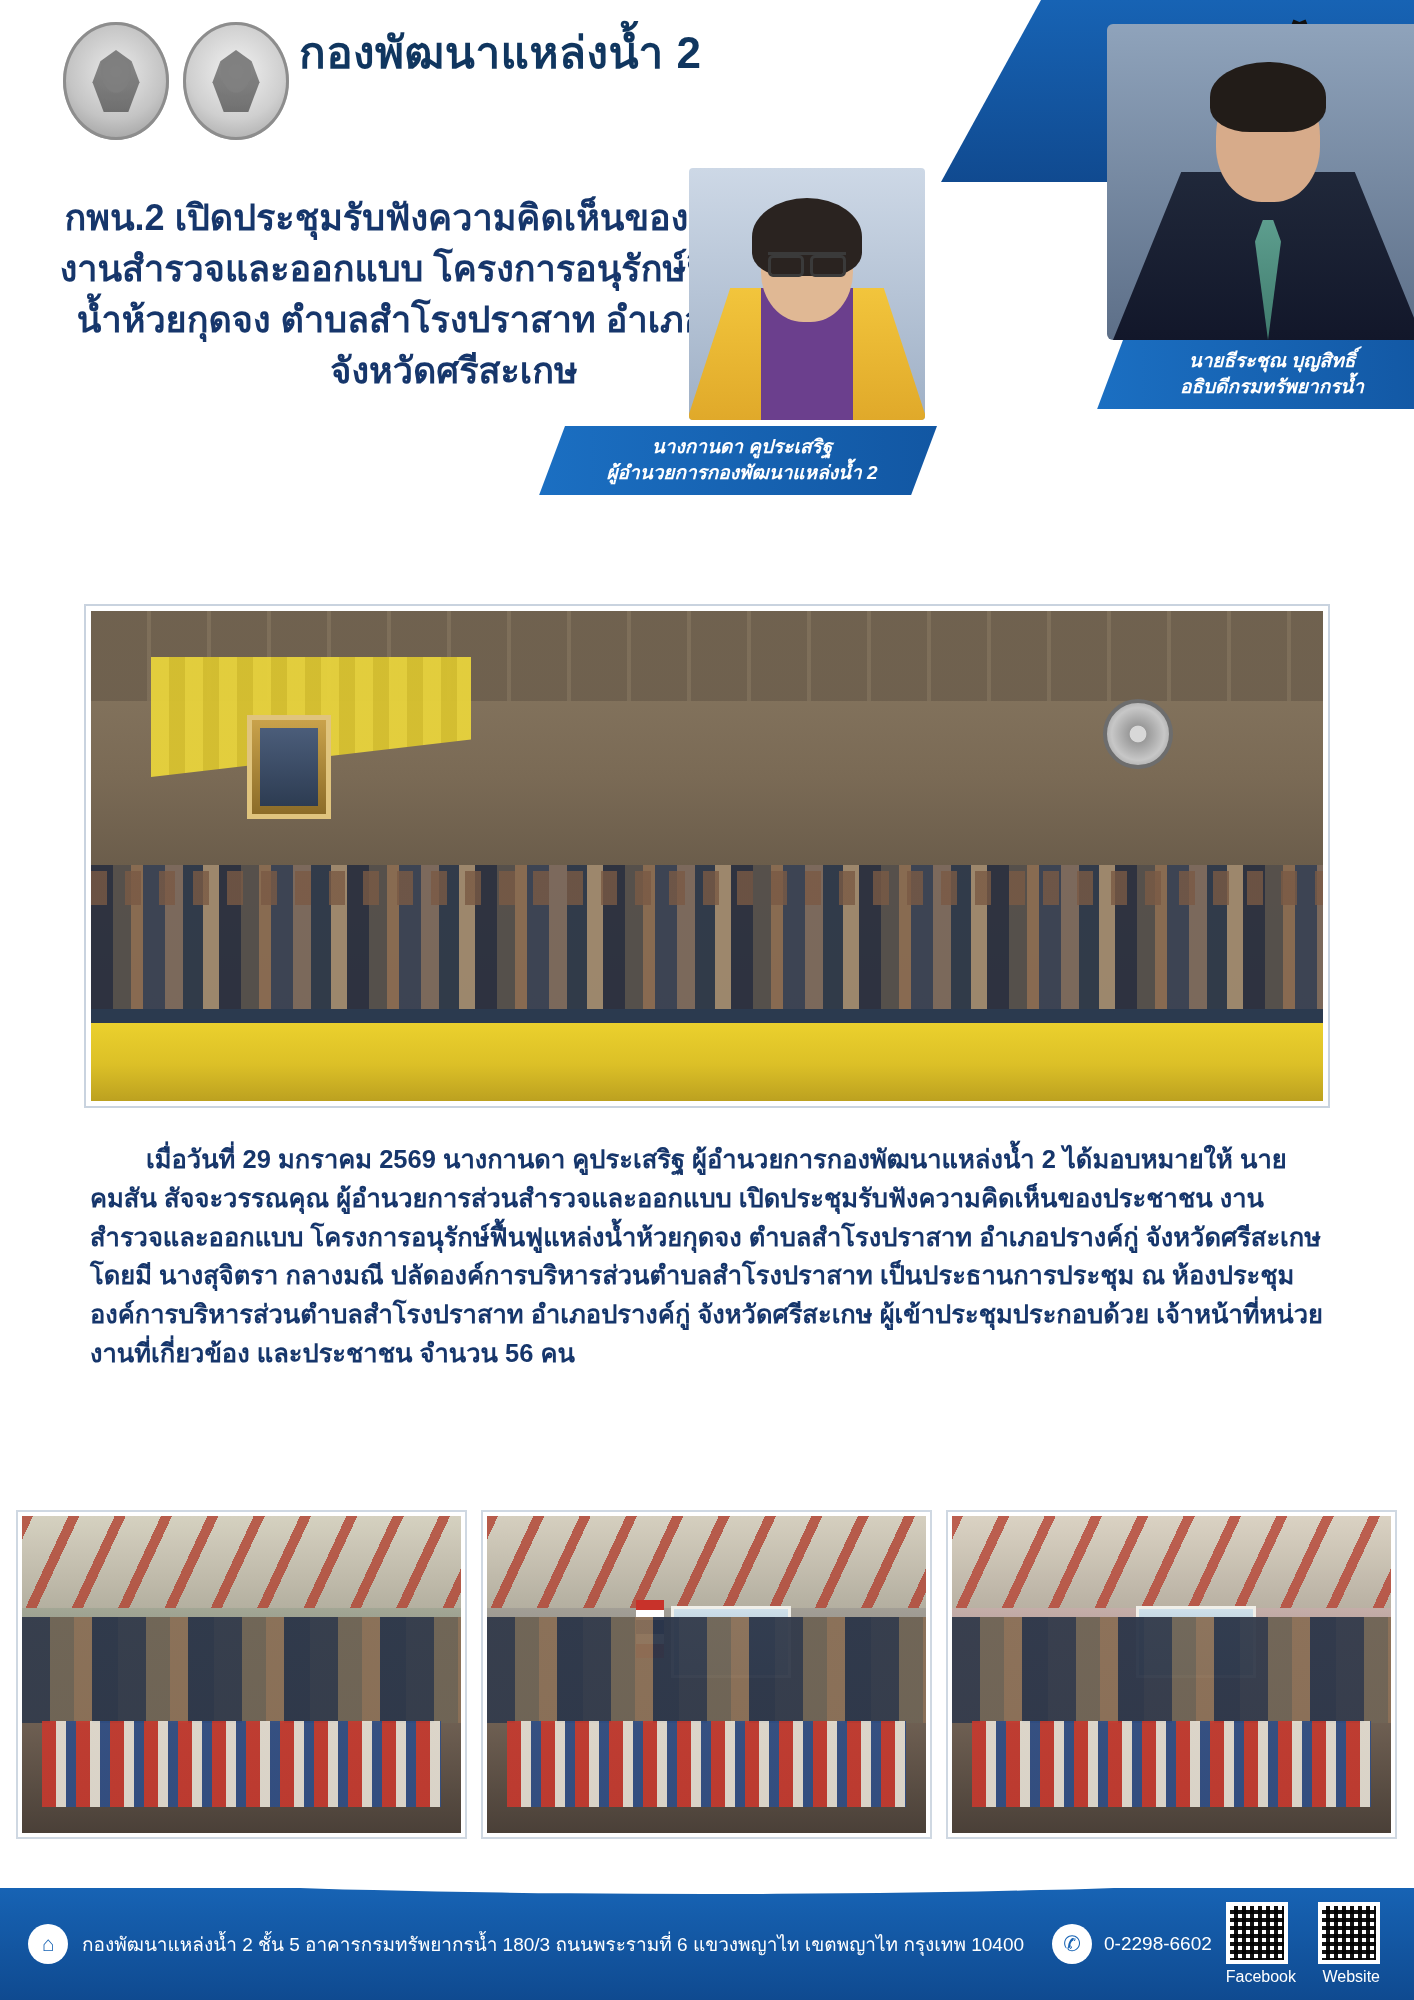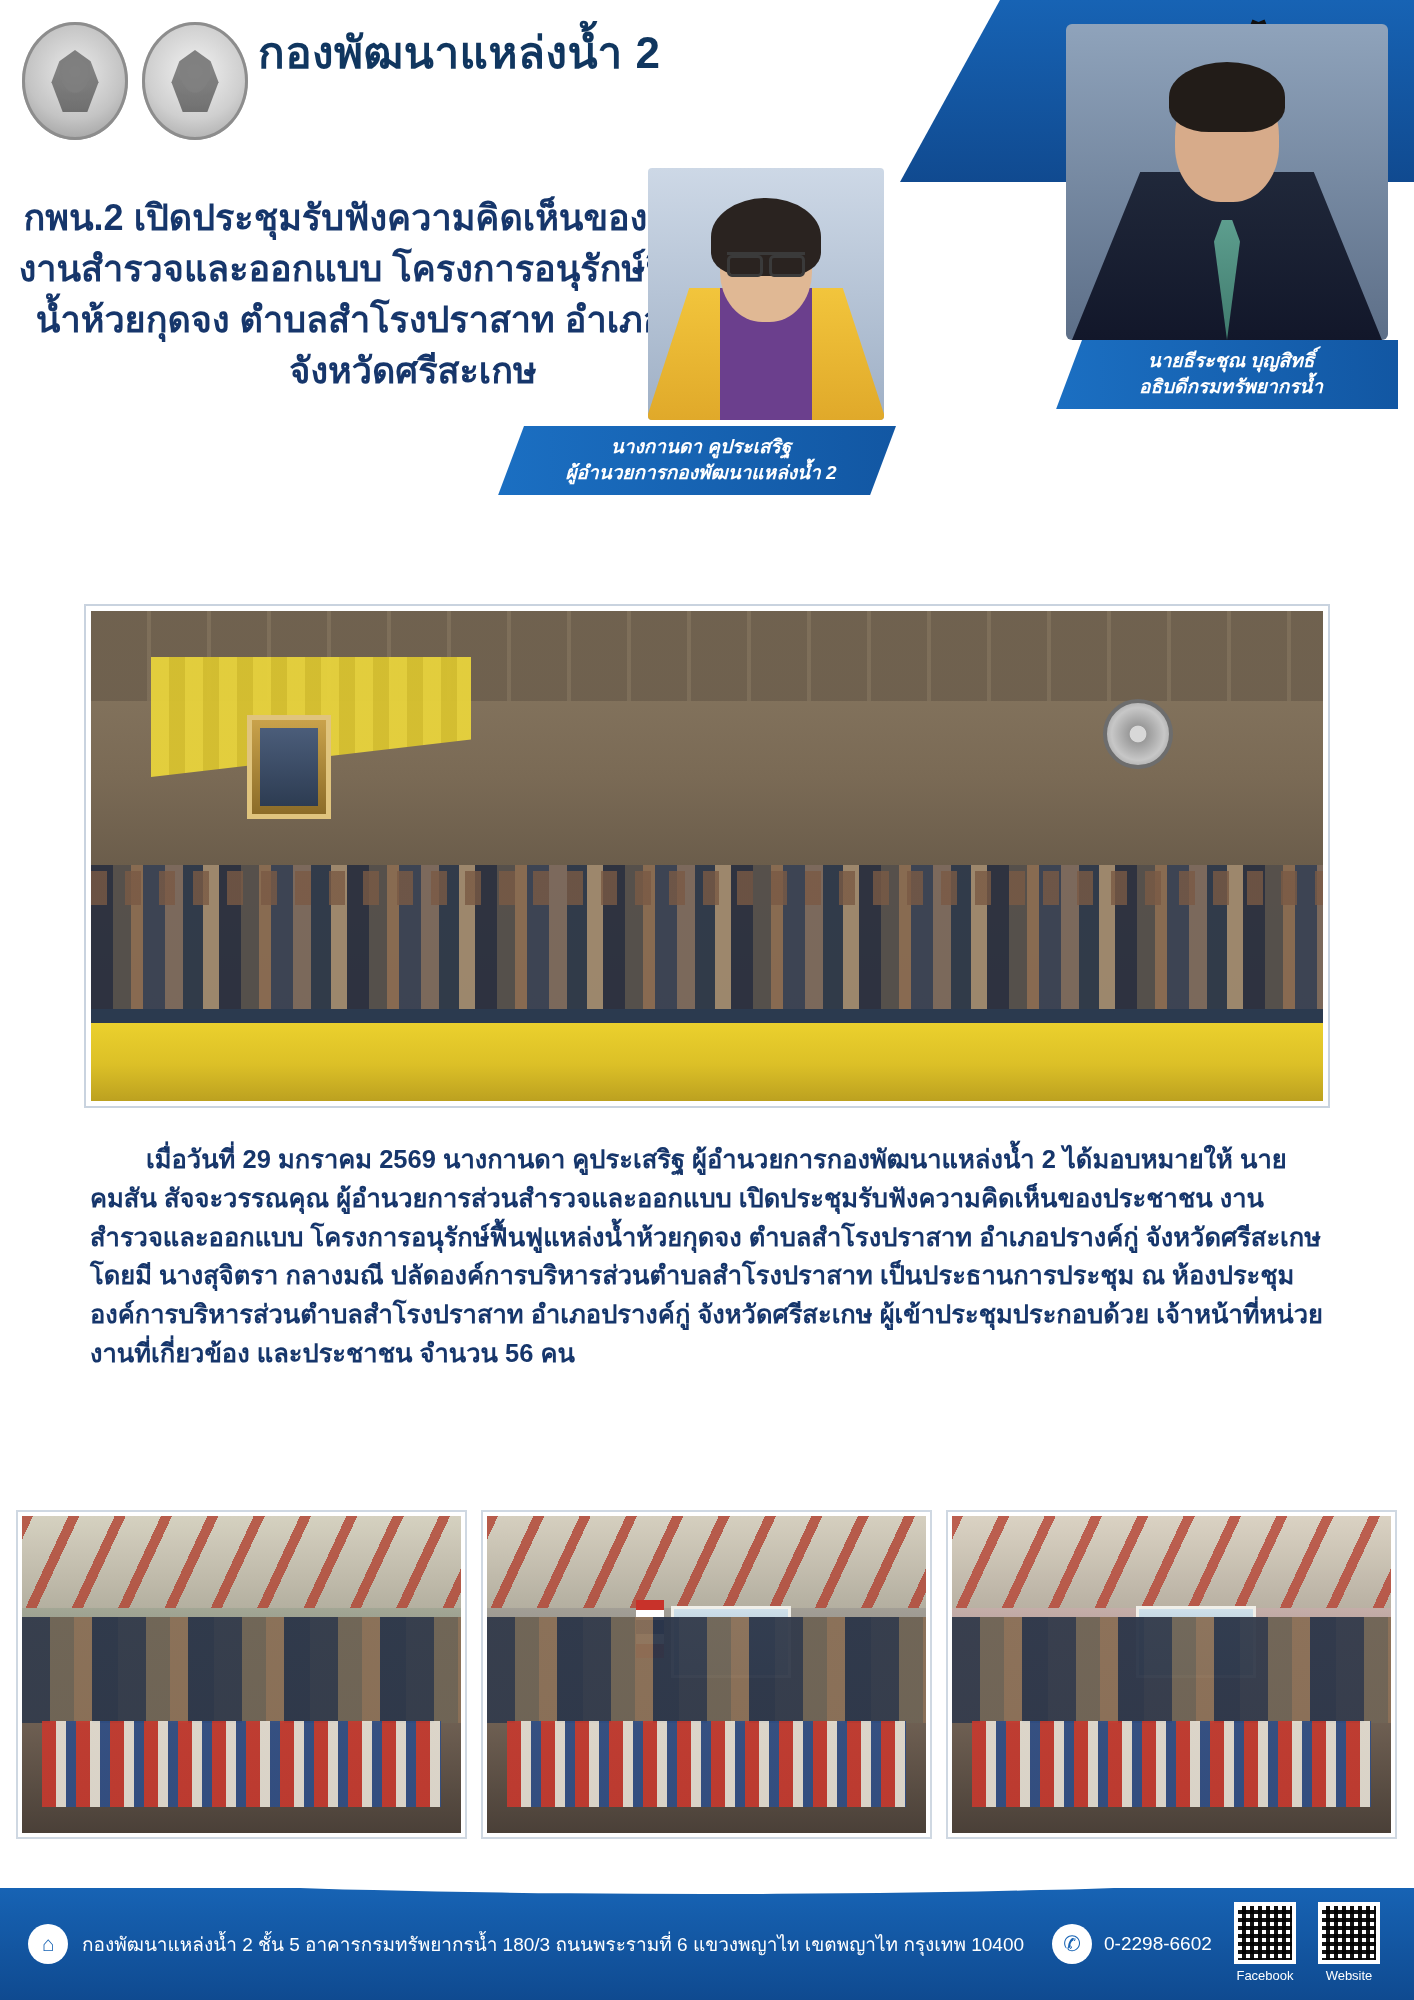--- a/index.html
+++ b/index.html
@@ -6,20 +6,21 @@
   html, body {
     width: 1414px; height: 2000px;
     font-family: "Liberation Sans", "DejaVu Sans", sans-serif;
     background: #ffffff;
     overflow: hidden;
   }
   .page {
     position: relative;
     width: 1414px; height: 2000px;
     background: #ffffff;
+    padding-left: 41px;
   }
 
   
   .header {
     position: relative;
     width: 1414px; height: 600px;
     background: #ffffff;
     overflow: hidden;
   }
   .header-blue-band {
@@ -392,21 +393,21 @@
     width: 40px; height: 40px; border-radius: 50%;
     background: #ffffff; color: #1763b4;
     display:flex; align-items:center; justify-content:center;
     font-size: 21px; font-weight: 700;
   }
   .footer-phone { display:flex; align-items:center; gap: 12px; margin-left: 14px; }
   .qr-group {
     position: absolute; right: 34px; top: 14px;
     display: flex; gap: 22px;
   }
-  .qr-item { text-align:center; color:#ffffff; font-size: 13px; }
+  .qr-item { text-align:right; color:#ffffff; font-size: 16px; }
   .qr {
     width: 62px; height: 62px;
     background:
       repeating-linear-gradient(90deg,#fff 0 4px,#111 4px 8px),
       repeating-linear-gradient(180deg,#fff 0 4px,#111 4px 8px);
     background-blend-mode: multiply;
     border: 4px solid #ffffff;
     margin-bottom: 4px;
   }
 </style>

